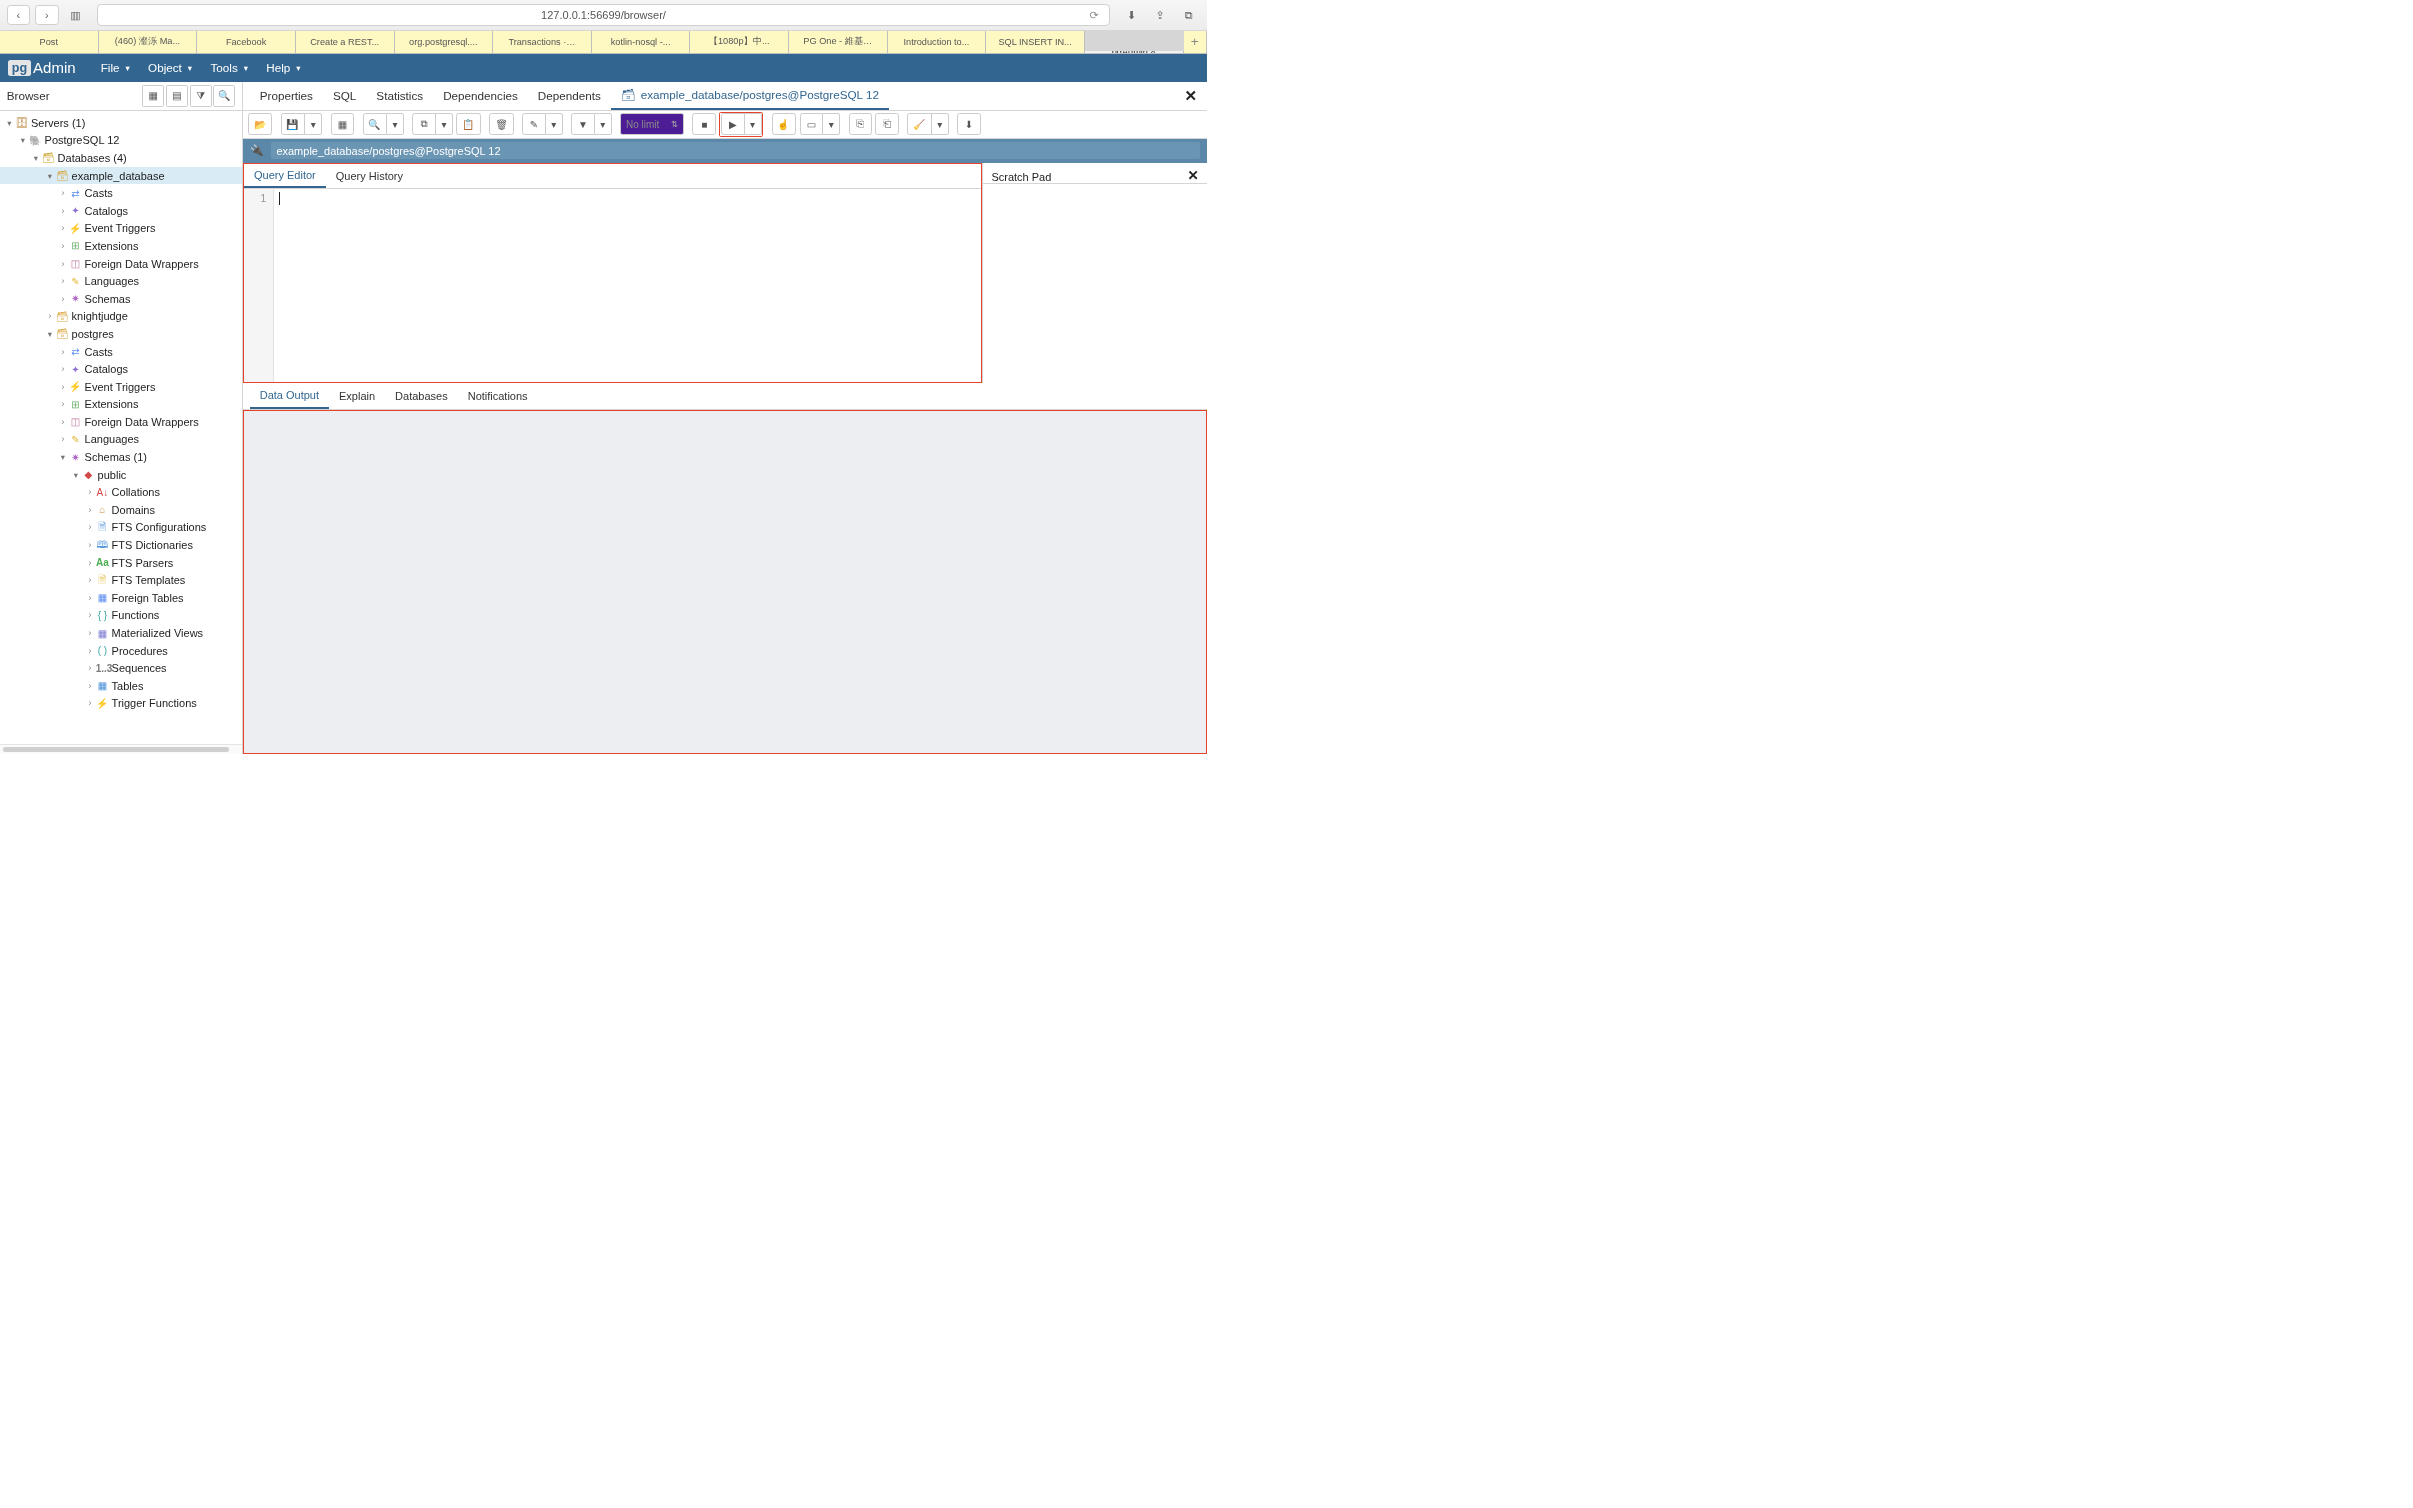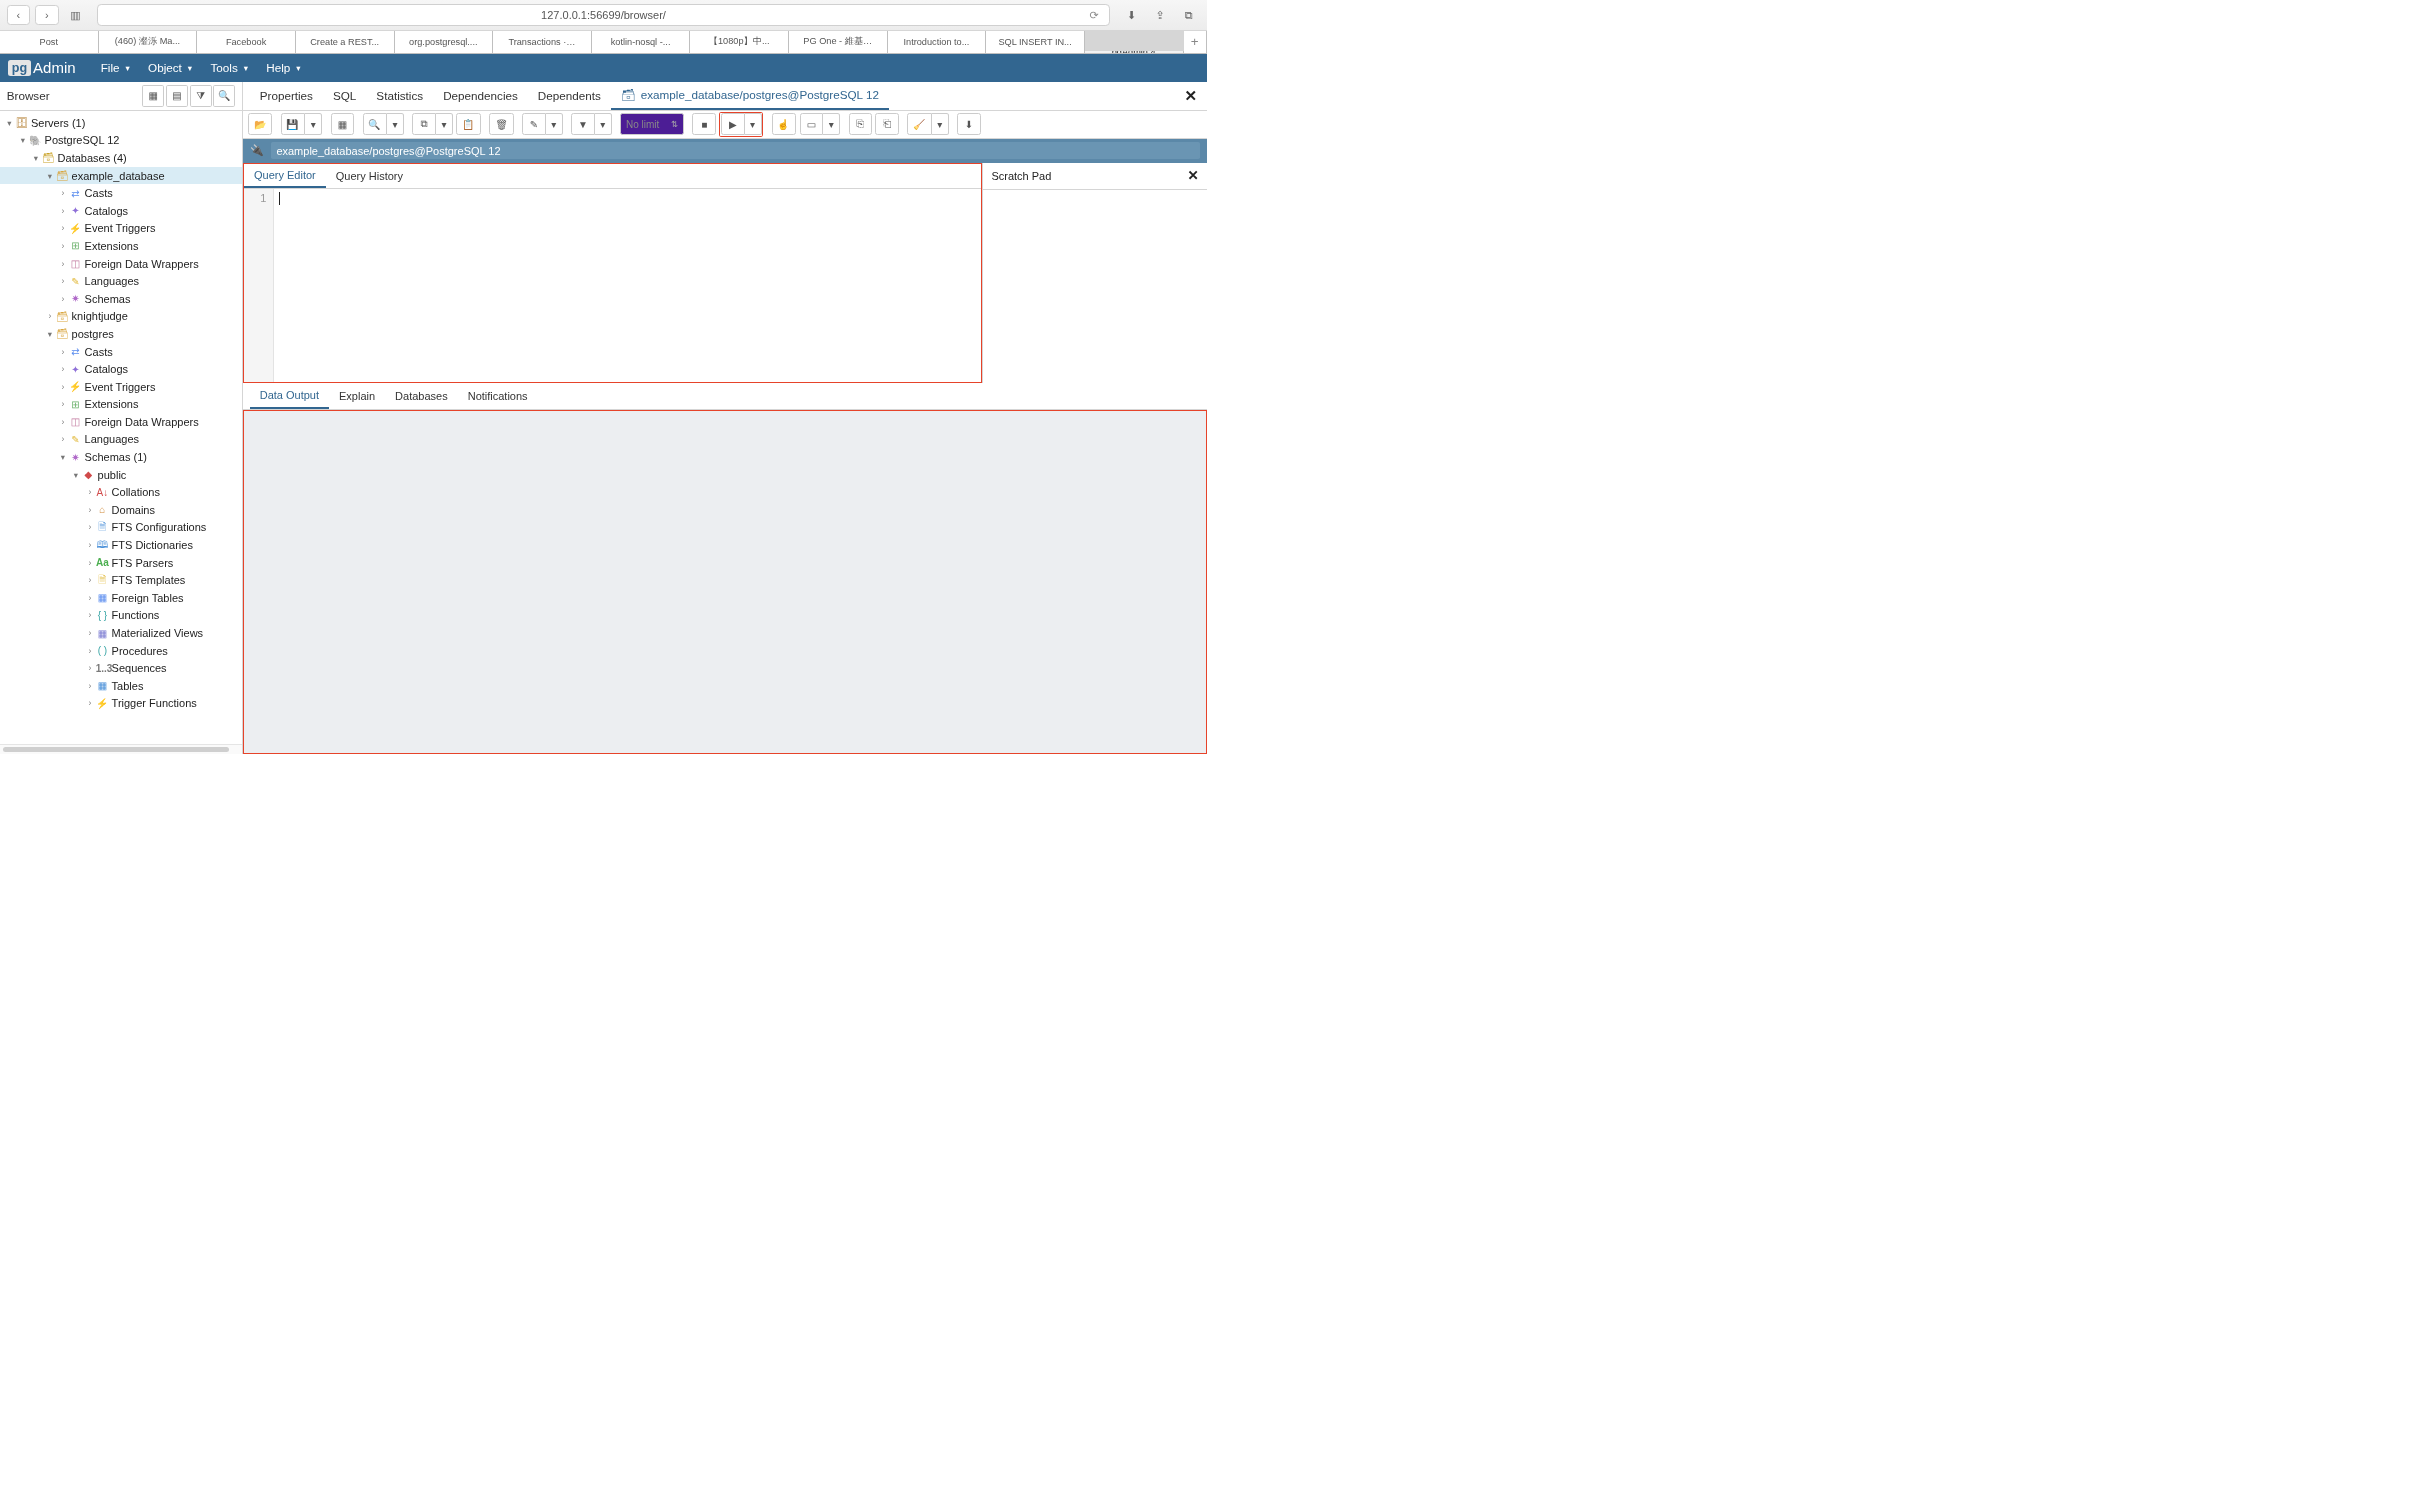--- a/index.html
+++ b/index.html
@@ -6,21 +6,21 @@
 body { width: 1207px; height: 754px; overflow: hidden; background: #fff; font-size: 11px; color: #222; }
 
 
 .safari-toolbar { height: 31px; background: linear-gradient(#f6f6f6,#ececec); border-bottom:0.8px solid #d6d6d6; display:flex; align-items:center; padding:0 6.7px; gap:5px; }
 .safari-btn { width:23.5px; height:20px; border:0.8px solid #d0d0d0; border-radius:3.4px; background:#fff; display:flex; align-items:center; justify-content:center; color:#666; }
 .safari-btn.ghost { background:transparent; border-color:transparent; }
 .addr { flex:1; height:22px; border:0.8px solid #d0d0d0; border-radius:4.2px; background:#fff; display:flex; align-items:center; justify-content:center; color:#555; font-size:11px; margin:0 5px; }
 .addr .reload { position:absolute; right:10px; color:#888; }
 
 .browser-tabs { height:22.6px; background:#d6d6d6; display:flex; border-bottom:0.8px solid #bfbfbf; }
-.browser-tab { flex:1; min-width:0; border-right:0.8px solid #bfbfbf; display:flex; align-items:center; justify-content:center; font-size:9.2px; color:#555; padding:0 3.4px; overflow:hidden; white-space:nowrap; text-overflow:ellipsis; background:#ffffff; }
+.browser-tab { flex:1; min-width:0; border-right:0.8px solid #bfbfbf; display:flex; align-items:center; justify-content:center; font-size:9.2px; color:#555; padding:0 3.4px; overflow:hidden; white-space:nowrap; text-overflow:ellipsis; background:#fef9c3; }
 .browser-tab.active { background:#f2f2f2; color:#222;margin-top:20px; }
 .browser-tab.add { flex:0 0 23.5px; color:#888; font-size:13.4px; }
 
 
 .pg-menubar { height:28.5px; background:#326690; color:#fff; display:flex; align-items:center; padding:0 8.4px; gap:1.7px; }
 .pg-logo { display:flex; align-items:center; gap:1.7px; font-weight:400; font-size:15px; margin-right:15px; }
 .pg-logo b { background:#e5e5e5; color:#326690; font-weight:700; padding:0.8px 3.4px; border-radius:2.5px; margin-right:0.8px; font-size:12.6px;}
 .pg-menu-item { padding:5px 8.4px; font-size:11.7px; display:flex; align-items:center; gap:3.4px; }
 .caret::after{ content:"▾"; font-size:8.4px; margin-left:2.5px; }
 
@@ -67,21 +67,21 @@
 .editor-left { flex:1; display:flex; flex-direction:column; min-width:0;}
 .ed-tabs { height:25px; display:flex; border-bottom:0.8px solid #d5d5d5; }
 .ed-tabs .etab { padding:0 10px; display:flex; align-items:center; font-size:11px; color:#333;}
 .ed-tabs .etab.active { color:#326690; border-bottom:2.5px solid #326690; }
 .code { flex:1; display:flex; background:#fff; font-family: Menlo, Consolas, monospace; font-size:11px;}
 .gutter { width:30px; background:#f5f5f5; border-right:0.8px solid #e3e3e3; color:#999; text-align:right; padding:3.4px 6.7px 0 0;}
 .codebody { flex:1; padding:3.4px 5px; position:relative;}
 .cursor-line { border-left:0.8px solid #222; height:13.4px; display:inline-block; }
 
 .scratch { width:225px; border-left:0.8px solid #d5d5d5; display:flex; flex-direction:column;}
-.scratch-head { height:27px; display:flex; align-items:center; padding:0 8.4px; border-bottom:0.8px solid #d5d5d5; font-size:11px;}
+.scratch-head { height:21px; display:flex; align-items:flex-end; padding:0 8.4px; border-bottom:0.8px solid #d5d5d5; font-size:11px;}
 .scratch-head .x { margin-left:auto; font-weight:bold; font-size:13.4px;}
 
 .out-tabs { height:27px; display:flex; border-bottom:0.8px solid #d5d5d5; padding-left:6.7px;}
 .out-tabs .otab { padding:0 10px; display:flex; align-items:center; font-size:11px; color:#333;}
 .out-tabs .otab.active { color:#326690; border-bottom:2.5px solid #326690;}
 .output-area { flex:1; background:#eceef1; border:1.7px solid #e6432a;}
 
 .bottom-scroll { height:10px; background:#fafafa; border-top:0.8px solid #e5e5e5; display:flex; align-items:center;}
 .bottom-scroll .thumb { width:226px; height:5.9px; background:#cfcfcf; border-radius:3.4px; margin-left:3.4px;}
 </style>

